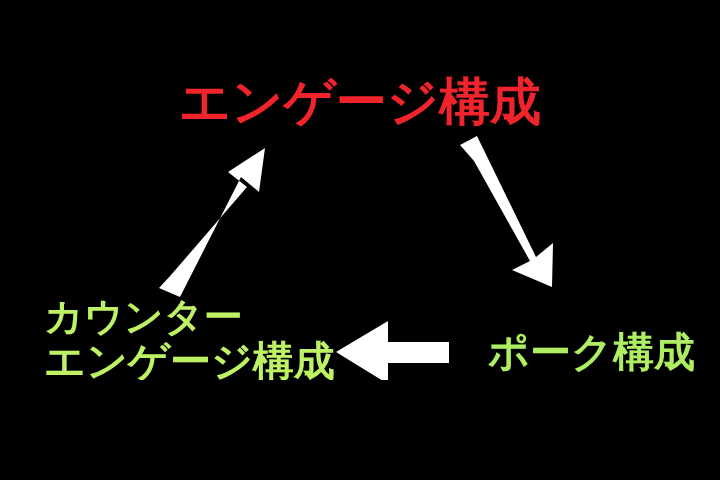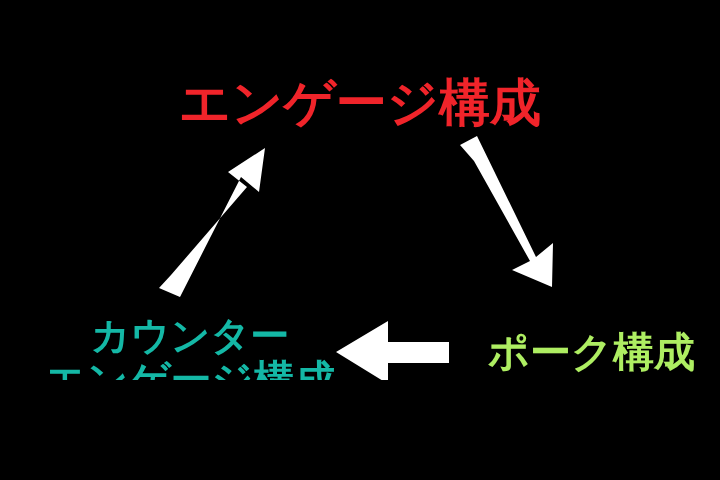--- a/index.html
+++ b/index.html
@@ -6,21 +6,21 @@
     margin: 0;
     padding: 0;
     background: #000000;
   }
   #canvas {
     position: relative;
     width: 720px;
     height: 380px;
     background: #000000;
     overflow: hidden;
-    font-family: Liberation Sans, sans-serif;
+    font-family: Liberation Serif, serif;
   }
   .node-label {
     position: absolute;
     font-weight: bold;
     white-space: nowrap;
     line-height: 1.12;
     letter-spacing: 0px;
     -webkit-font-smoothing: antialiased;
   }
   #node-engage {
@@ -32,25 +32,24 @@
     color: #f0242a;
   }
   #node-poke {
     left: 488px;
     top: 330px;
     font-size: 41px;
     color: #aeee62;
   }
   #node-counter {
     left: 44px;
-    top: 314px;
+    top: 295px;
     width: 292px;
-    text-align: center;
     font-size: 39px;
-    color: #14b8a6;
+    color: #bef264;
   }
   #node-counter .line2 {
     display: block;
     font-size: 41px;
   }
   #arrow-layer {
     position: absolute;
     left: 0;
     top: 0;
     width: 720px;

